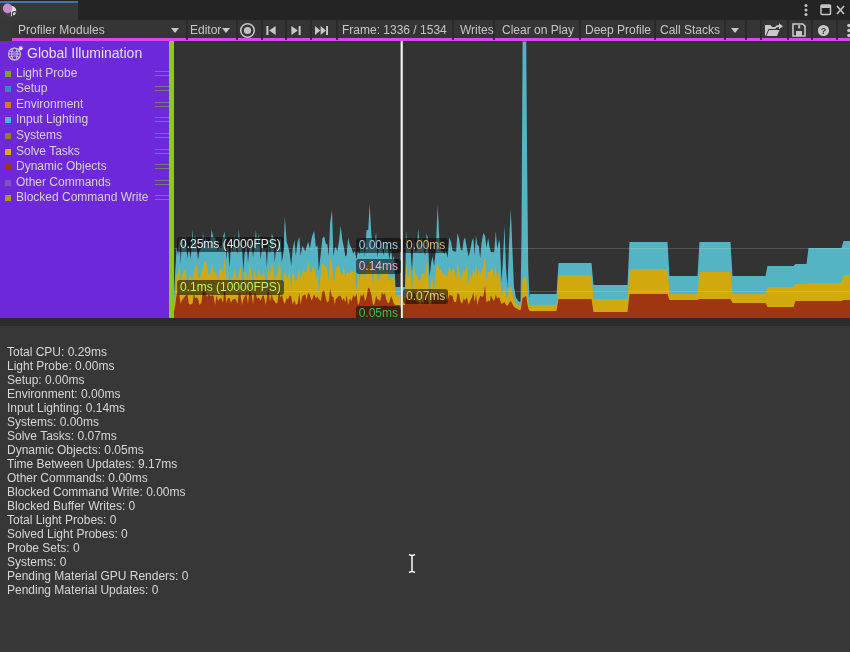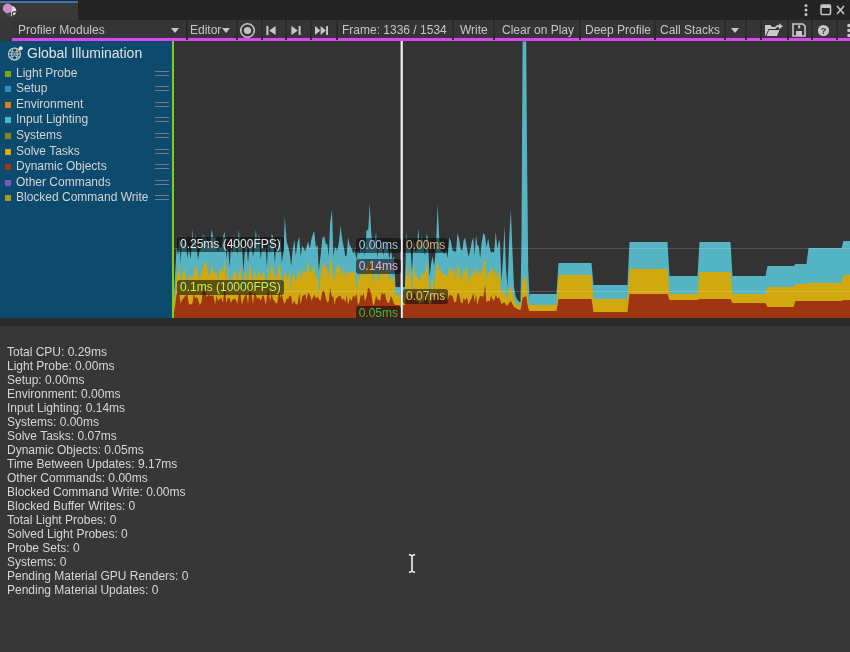--- a/index.html
+++ b/index.html
@@ -3,21 +3,21 @@
 * { margin:0; padding:0; box-sizing:border-box; }
 html,body { width:850px; height:652px; overflow:hidden; background:#373737;
   font-family:"Liberation Sans", sans-serif; }
 .abs { position:absolute; }
 #titlebar { left:0; top:0; width:850px; height:20px; background:#242424; }
 #tab { left:0; top:1px; width:78px; height:19px; background:#393939; border-top:2px solid #3d77b3; }
 #tabtext { left:23px; top:4px; font-size:12px; color:#e8e8e8;margin-top:28px; }
 #toolbar { left:12px; top:20px; width:850px; height:21px; background:#353536; border-bottom:3px solid #d946ef; }
 .tbtext { position:absolute; top:3px; font-size:12px; color:#c6c6c6; white-space:nowrap; }
 .sep { position:absolute; top:0; width:2px; height:20px; background:#2a2a2a; }
-#leftpanel { left:0; top:41px; width:174px; height:277px; background:#0c4a6e; border-right:2px solid #84cc16; }
+#leftpanel { left:0; top:41px; width:174px; height:277px; background:#6d28d9; border-right:5px solid #84cc16; }
 #chart { left:174px; top:41px; width:676px; height:277px; background:#333333;padding-left:20px; }
 #sepband { left:0; top:318px; width:850px; height:8px; background:#2b2b2b; }
 #stats { left:0; top:326px; width:850px; height:326px; background:#373737; }
 .stat { position:absolute; left:7px; font-size:12px; color:#d6d6d6; white-space:nowrap; }
 .leg { position:absolute; font-size:12px; color:#d4d4d4; white-space:nowrap; left:16px; }
 .sq { position:absolute; left:5px; width:6px; height:6px; }
 .handle { position:absolute; left:155px; width:14px; height:5px;
   border-top:1px solid #7a7a7a; border-bottom:1px solid #7a7a7a; }
 .lbl { position:absolute; font-size:12px; background:rgba(8,8,8,0.55); border-radius:3px;
   padding:0 3px; height:15px; line-height:15px; }
@@ -76,21 +76,21 @@
 <svg class="abs" style="left:279px;top:6px" width="10" height="9">
       <path d="M0.4,0 L0.4,9 L6.8,4.5 Z" fill="#c8c8c8"></path>
       <rect x="7.6" y="0" width="2" height="9" fill="#c8c8c8"></rect>
     </svg>
 <svg class="abs" style="left:303px;top:6px" width="13" height="9">
       <path d="M0,0 L0,9 L5.3,4.5 Z" fill="#c8c8c8"></path>
       <path d="M5.6,0 L5.6,9 L10.9,4.5 Z" fill="#c8c8c8"></path>
       <rect x="11.1" y="0" width="1.9" height="9" fill="#c8c8c8"></rect>
     </svg>
 <div class="tbtext" style="left:330px">Frame: 1336 / 1534</div>
-<div class="tbtext" style="left:448px">Write</div>
+<div class="tbtext" style="left:448px">Writes</div>
 <div class="tbtext" style="left:490px">Clear on Play</div>
 <div class="tbtext" style="left:573px">Deep Profile</div>
 <div class="tbtext" style="left:648px">Call Stacks</div>
 <svg class="abs" style="left:718px;top:7px" width="10" height="7">
       <path d="M1,1 L9,1 L5,6 Z" fill="#c8c8c8"></path>
     </svg>
 <svg class="abs" style="left:752px;top:3px" width="20" height="15" viewBox="0 0 20 15">
 <path d="M1,2 L6.5,2 L8,4 L11,4 L11,6 L4.5,6 L1.8,12.5 L1,12.5 Z" fill="#c8c8c8"></path>
 <path d="M5,7 L15.5,7 L13,13 L2.5,13 Z" fill="#c8c8c8"></path>
 <path d="M10.5,5.5 C11.2,2.8 13,1.8 15,2 L15,0.2 L19,3.2 L15,6.2 L15,4.2 C13.3,4 11.9,4.4 11.5,6 Z" fill="#c8c8c8"></path>

